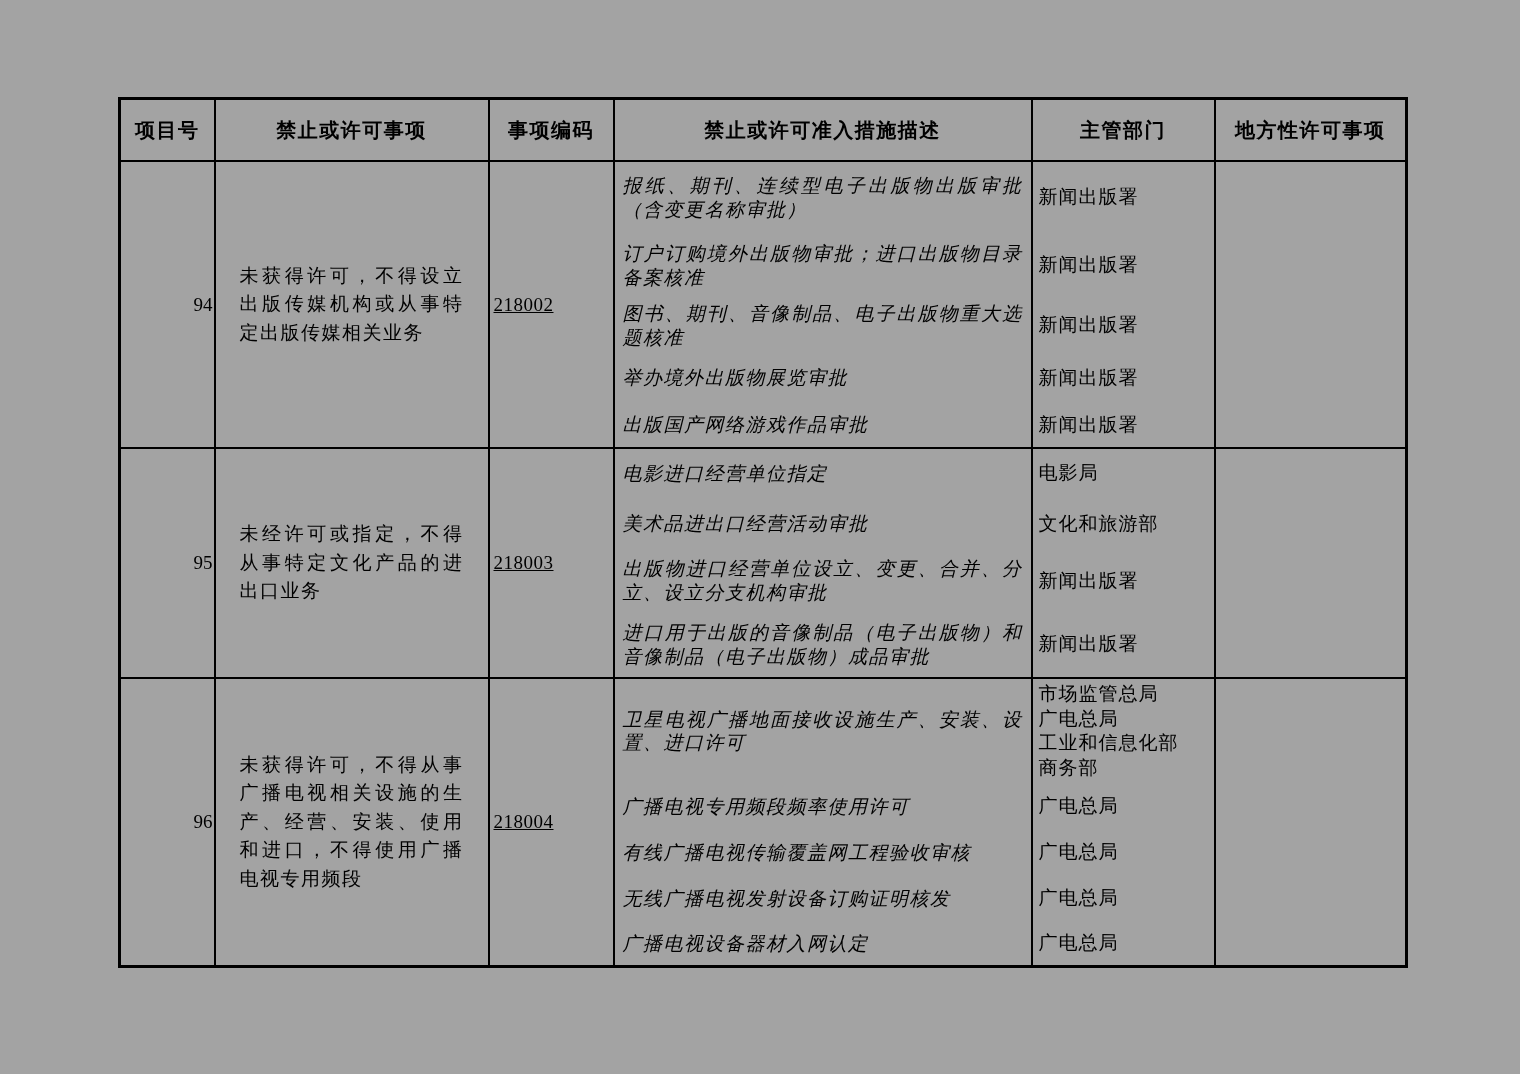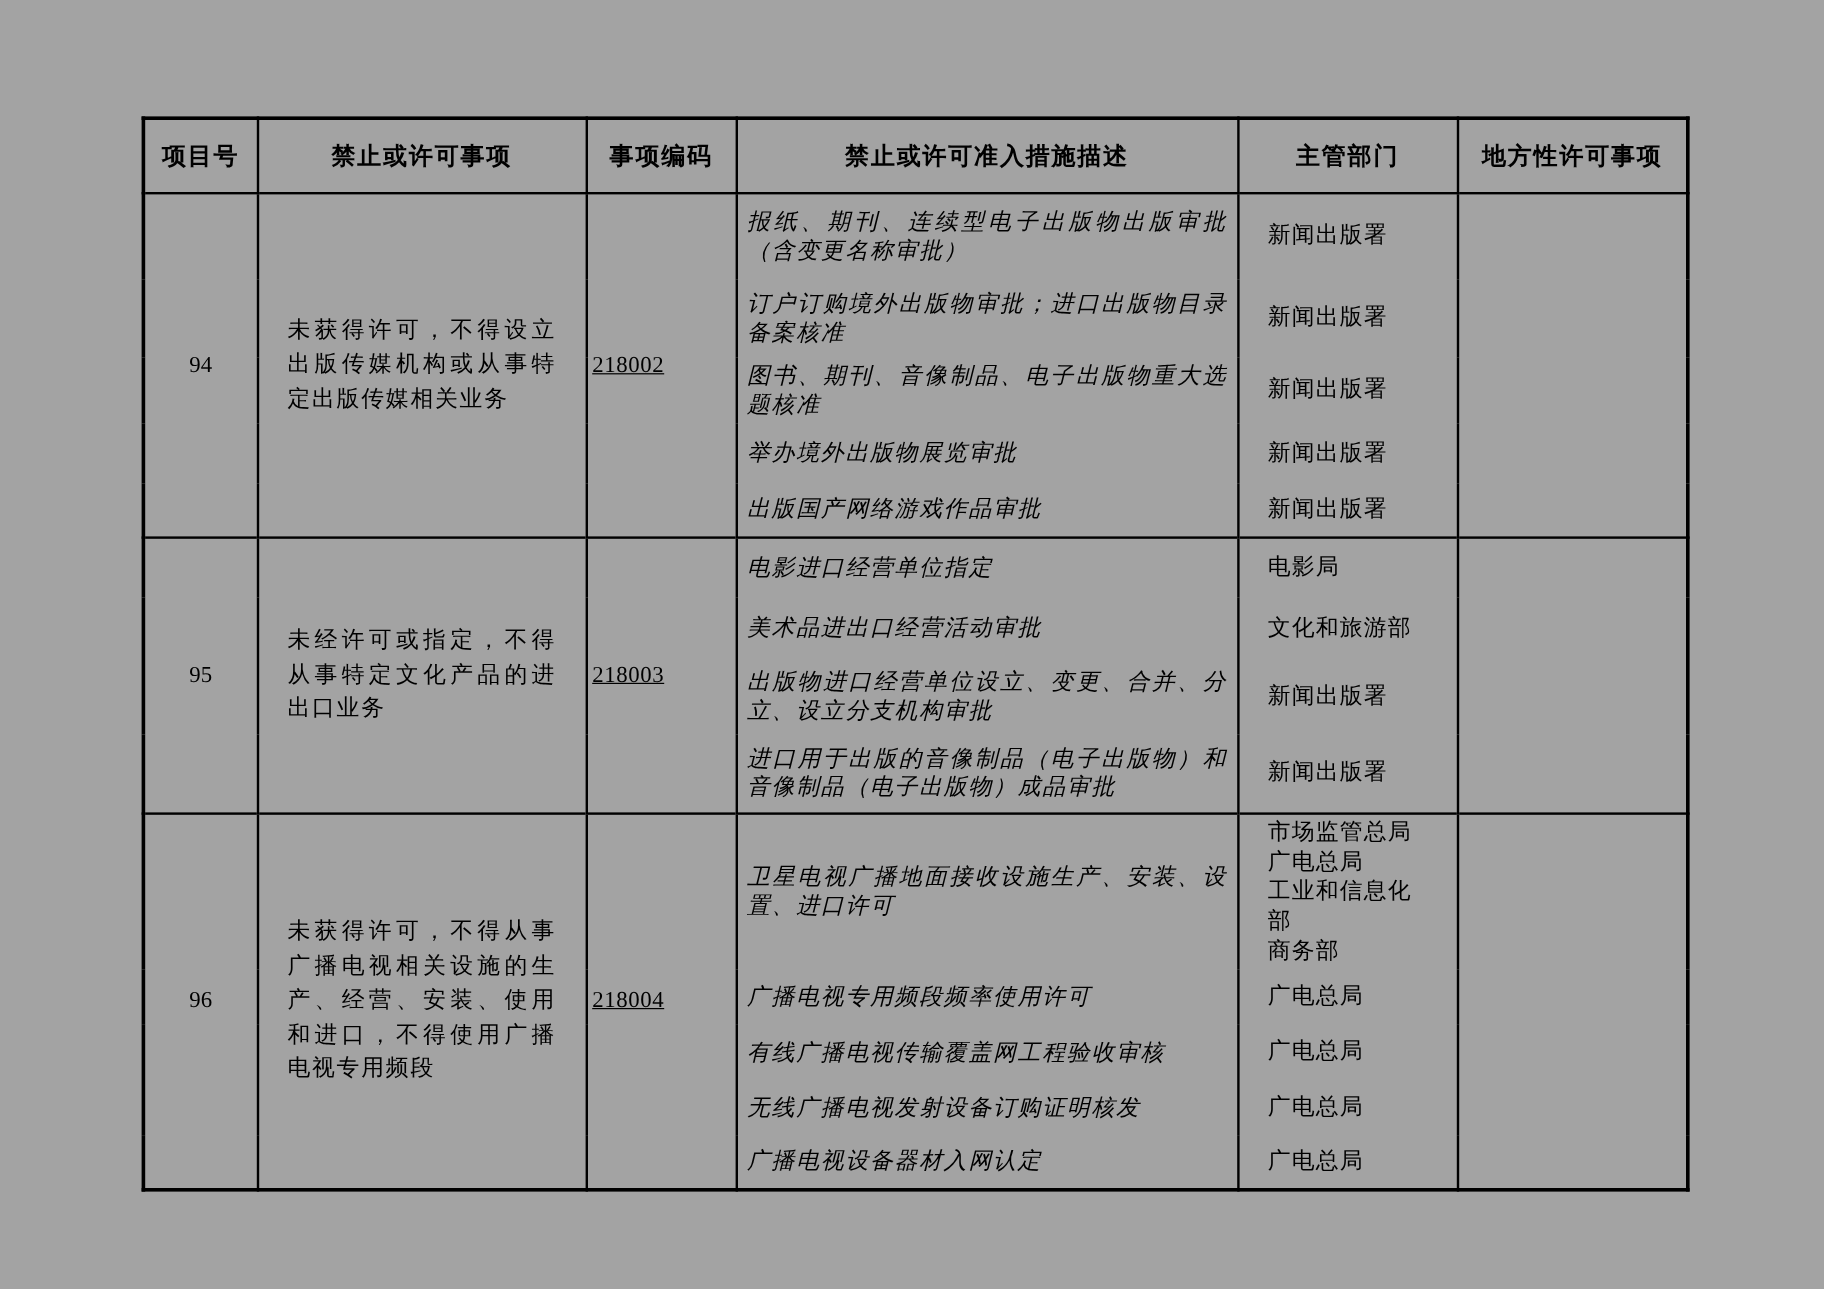--- a/index.html
+++ b/index.html
@@ -39,21 +39,21 @@
     border-right: 2px solid #000000;
     border-top: none;
     border-bottom: none;
     vertical-align: middle;
     font-size: 19px;
   }
   table.nlist td.gt {
     border-top: 2px solid #000000;
   }
   td.num {
-    text-align: center;
+    text-align: right;
     font-size: 21px;
   }
   td.item {
     text-align: justify;
     padding: 0 24px;
     font-size: 20px;
     line-height: 1.5;
     letter-spacing: 1.5px;
   }
   td.code {
@@ -63,21 +63,21 @@
     text-decoration: underline;
   }
   td.measure {
     padding: 3px 8px;
     line-height: 1.25;
     letter-spacing: 1.5px;
     text-align: justify;
     font-style: italic;
   }
   td.dept {
-    padding: 3px 24px;
+    padding: 3px 6px;
     line-height: 1.3;
     letter-spacing: 1px;
     white-space: pre-line;
   }
   td.local {
     padding: 0 6px;
   }
   .pageno {
     position: absolute;
     left: 0;

